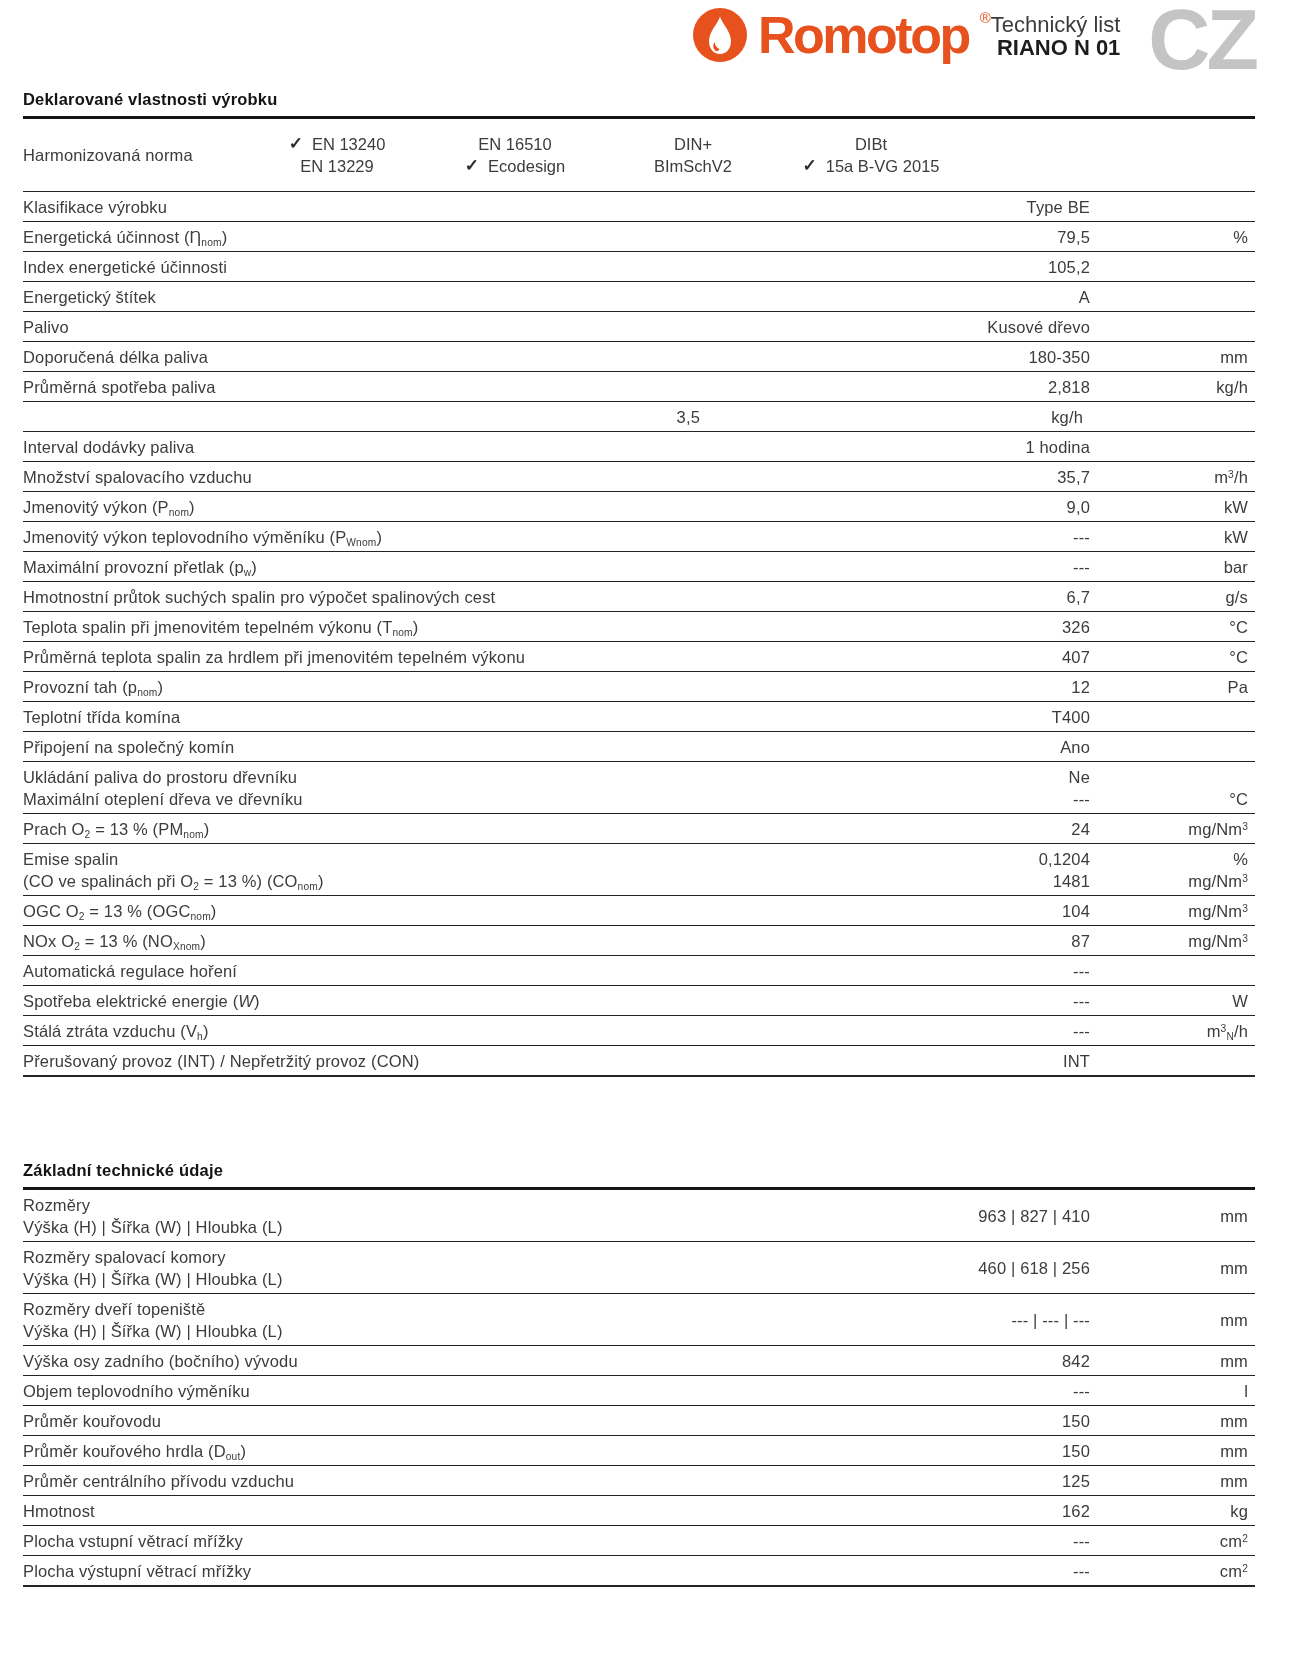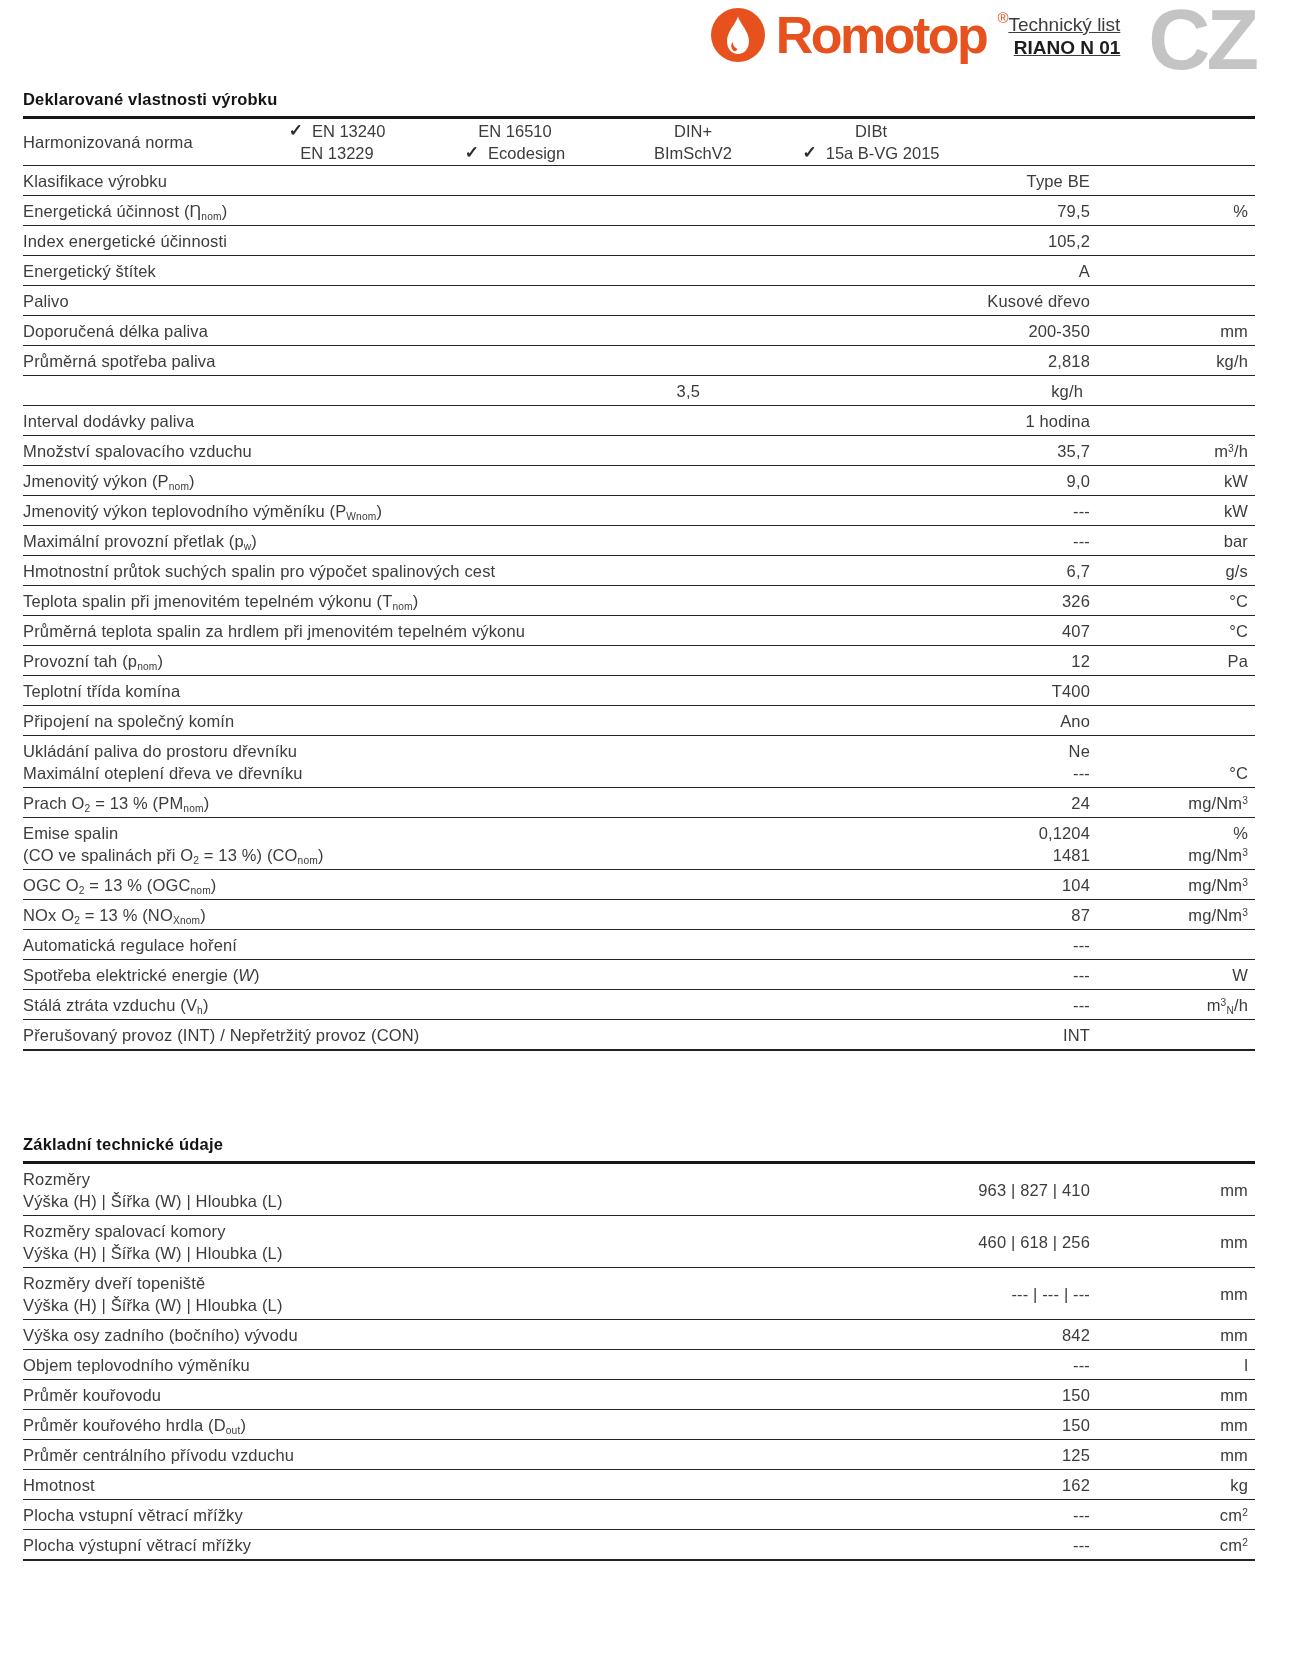--- a/index.html
+++ b/index.html
@@ -11,21 +11,21 @@
   }
   .page{padding:8px 39px 0 23px;}
 
   
   header{display:flex;justify-content:flex-end;align-items:flex-start;height:66px;margin-bottom:16px;}
   .logo{display:flex;align-items:center;gap:11px;color:var(--brand,#E6511D);}
   .logo svg{width:54px;height:54px;display:block;}
   .logo-text{font-weight:bold;font-size:52px;letter-spacing:-2.5px;line-height:54px;}
   .logo-reg{font-size:15px;align-self:flex-start;margin-top:1px;}
   .header-right{display:flex;align-items:flex-start;gap:28px;}
-  .doc-meta{text-align:right;font-size:19px;line-height:23px;margin-top:5px;color:#3c3c3c;text-decoration:underline;}
+  .doc-meta{text-align:right;font-size:22px;line-height:23px;margin-top:5px;color:#3c3c3c;}
   .doc-meta .model{font-weight:bold;color:#1d1d1d;}
   .lang{
     font-size:86px;font-weight:bold;color:var(--lang-gray,#C4C4C4);
     line-height:62px;letter-spacing:-4px;margin-top:0;
   }
 
   
   h2{
     font-size:16.5px;font-weight:bold;color:#141414;
     margin:0 0 7px 0;letter-spacing:0.2px;
@@ -41,21 +41,21 @@
   }
   .cell{display:flex;flex-direction:column;justify-content:center;min-height:22px;}
   .line{line-height:22px;font-size:16.5px;letter-spacing:0.15px;}
   .cell.value{text-align:right;}
   .cell.unit{text-align:right;padding-right:7px;}
   sup,sub{font-size:0.62em;line-height:0;}
   sub{vertical-align:baseline;position:relative;top:0.32em;}
   sup{vertical-align:baseline;position:relative;top:-0.45em;}
 
   
-  .row.norms-row{grid-template-columns:225px 178px 178px 178px 178px 1fr;padding:1px 0;}
+  .row.norms-row{grid-template-columns:225px 178px 178px 178px 178px 1fr;padding:14px 0;}
   .norm-col{display:flex;flex-direction:column;justify-content:center;}
   .norm-line{display:flex;justify-content:center;align-items:center;gap:9px;line-height:22px;font-size:16.5px;}
   .check{font-weight:bold;color:#2b2b2b;font-size:17px;}
 </style>
 </head>
 <body>
 
 <div class="page">
 
   <header>
@@ -165,21 +165,21 @@
         <div class="cell value">
           <div class="line">Kusové dřevo</div>
         </div>
         <div class="cell unit"></div>
       </div>
       <div class="row">
         <div class="cell label">
           <div class="line">Doporučená délka paliva</div>
         </div>
         <div class="cell value">
-          <div class="line">200-350</div>
+          <div class="line">180-350</div>
         </div>
         <div class="cell unit">
           <div class="line">mm</div>
         </div>
       </div>
       <div class="row">
         <div class="cell label">
           <div class="line">Průměrná spotřeba paliva</div>
         </div>
         <div class="cell value">

